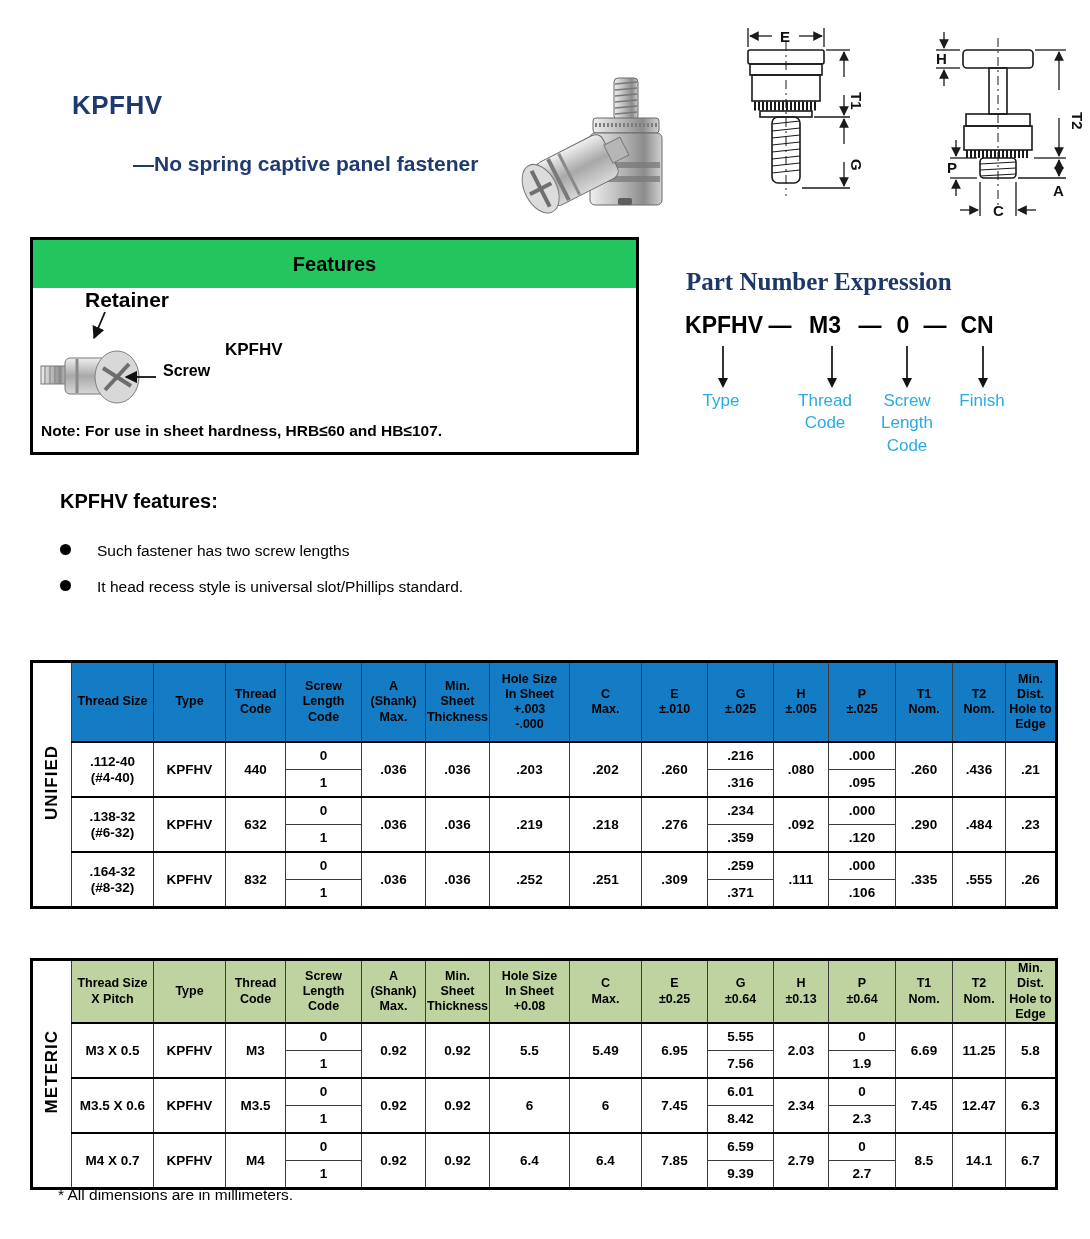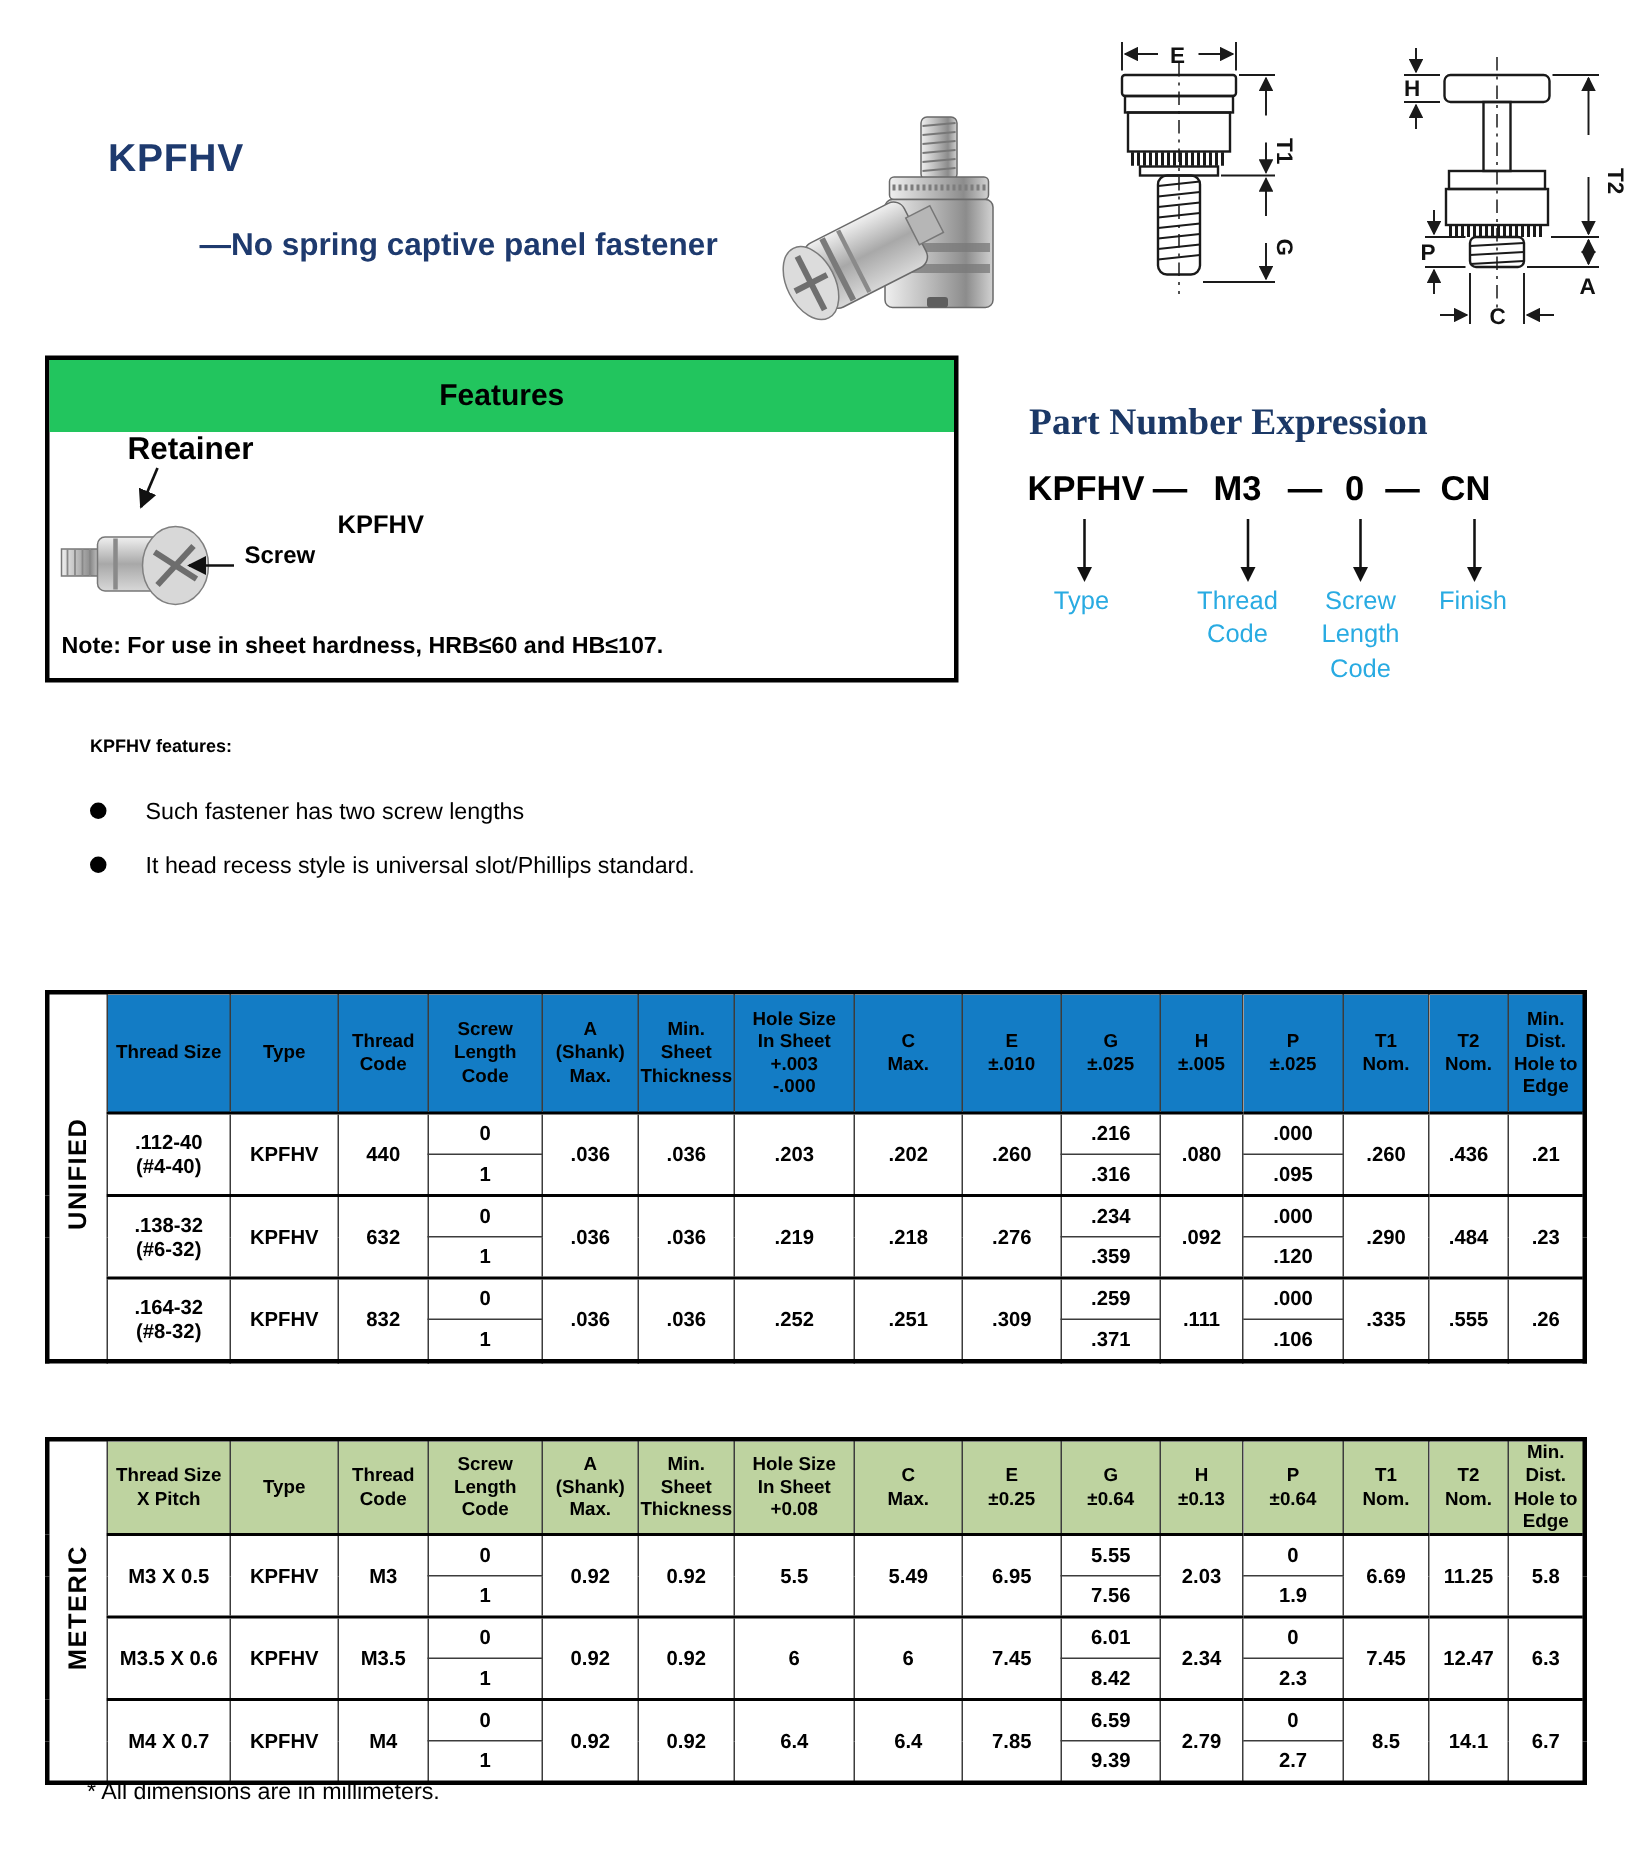--- a/index.html
+++ b/index.html
@@ -21,21 +21,21 @@
 
   
   .pn{left:680px;top:264px;width:400px;height:195px;}
   .pn-title{position:absolute;left:6px;top:4px;font-family:"Liberation Serif",serif;font-weight:bold;font-size:25px;color:#1b3866;}
   .pn-code,.pn-dash{position:absolute;top:48px;transform:translateX(-50%);font-size:23px;font-weight:bold;color:#000;white-space:nowrap;}
   .pn-arrow{position:absolute;top:82px;transform:translateX(-50%);}
   .pn-label{position:absolute;top:126px;transform:translateX(-50%);color:#29abe2;font-size:17px;line-height:1.32;white-space:pre-line;text-align:center;}
 
   
   .feat{left:60px;top:490px;width:560px;}
-  .feat-head{font-weight:bold;font-size:12px;}
+  .feat-head{font-weight:bold;font-size:20px;}
   .feat-items{margin-top:24px;}
   .feat-item{display:flex;gap:26px;margin-bottom:9px;width:545px;}
   .dot{flex:0 0 11px;width:11px;height:11px;border-radius:50%;background:#000;margin-top:7px;}
   .feat-text{font-size:15.5px;line-height:1.75;}
 
   
   table.dim{border-collapse:collapse;table-layout:fixed;position:absolute;left:30px;border:3px solid #000;background:#fff;}
   .dim th,.dim td{border:1px solid #3c3c3c;text-align:center;vertical-align:middle;white-space:pre-line;font-weight:bold;padding:0;overflow:hidden;}
   .dim th{font-size:12.5px;line-height:1.22;}
   .dim td{font-size:13.5px;height:26px;line-height:1.15;}

